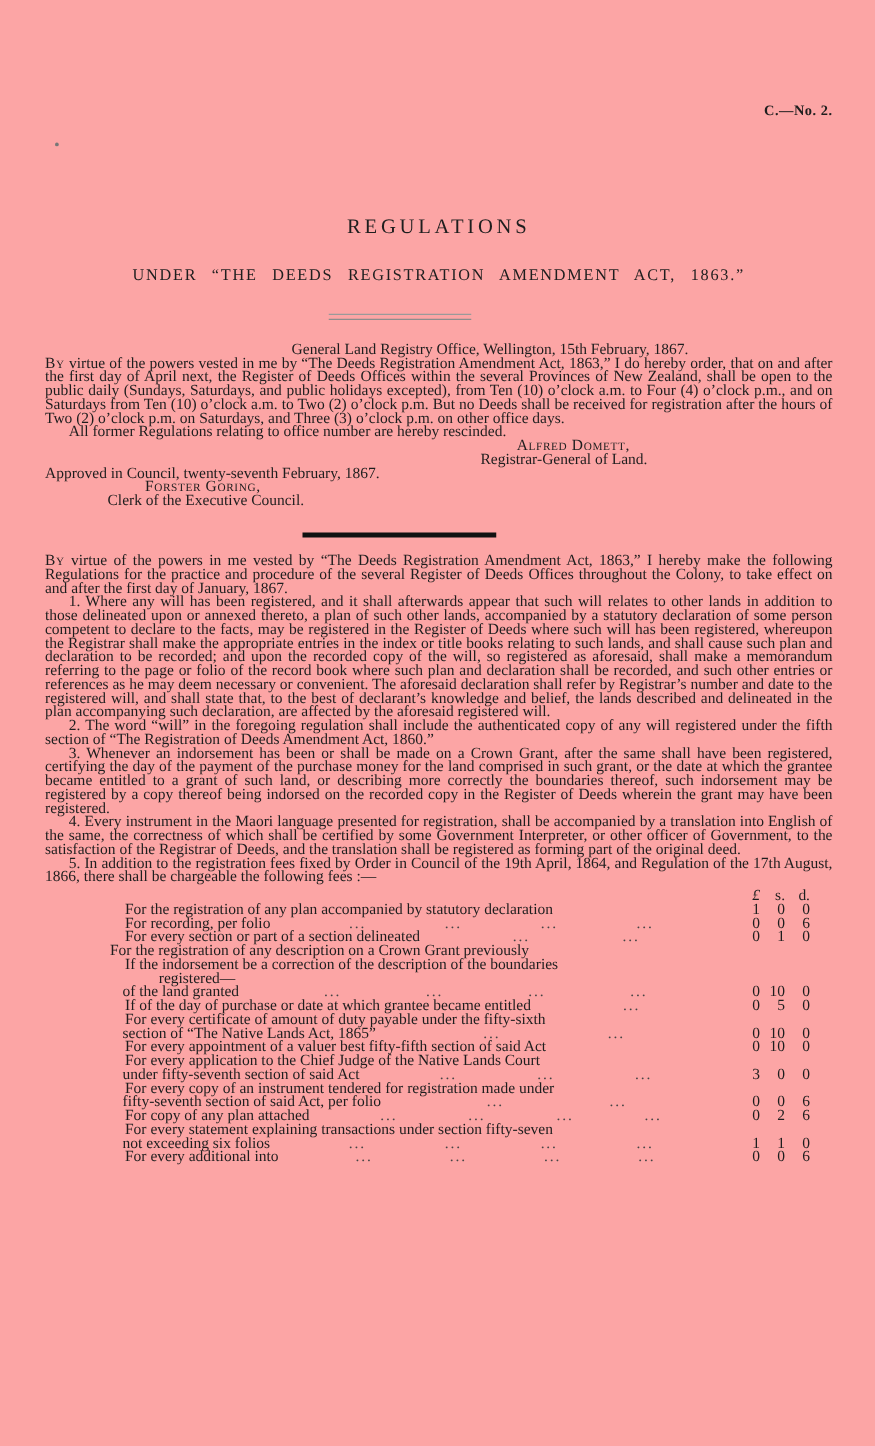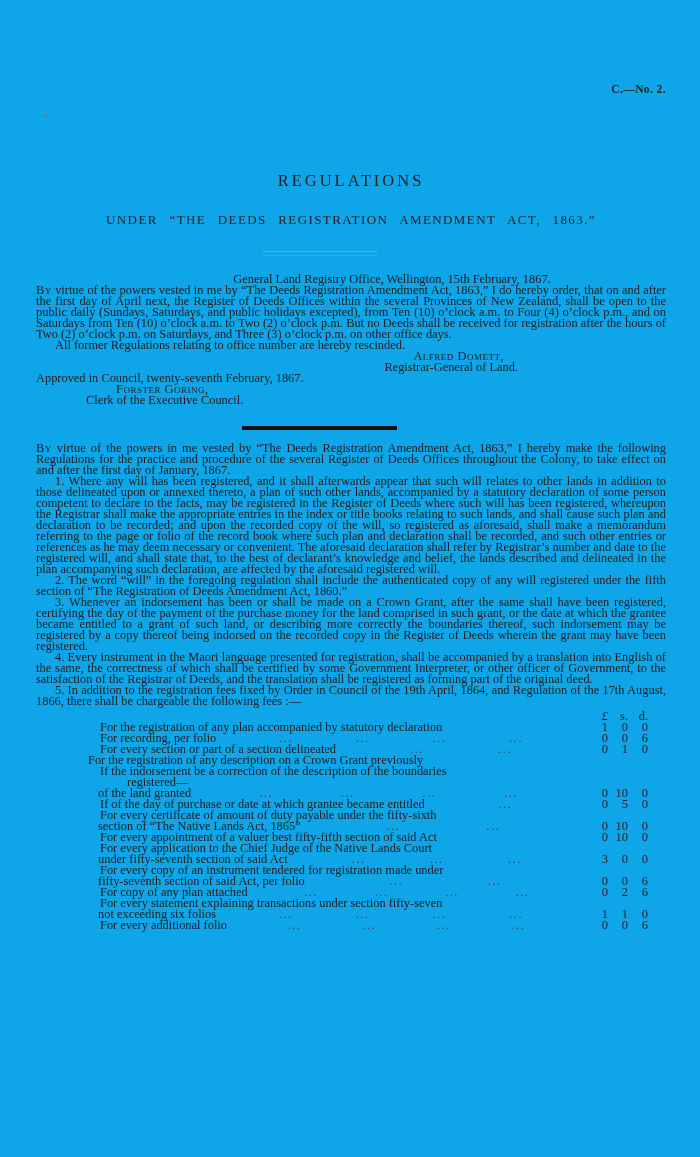--- a/index.html
+++ b/index.html
@@ -1,20 +1,20 @@
 <!DOCTYPE html>
 <html><head>
 <meta charset="utf-8">
 <style>
   html,body{margin:0;padding:0;background:#e8e8e8;}
   .page{
     position:relative;
     width:700px;height:1157px;
     margin:0 auto;
-    background:#0ea5e9;
+    background:#fca5a5;
     color:#1e1e1e;
     font-family:"Liberation Serif","DejaVu Serif",serif;
     font-size:12.4px;
     line-height:11px;
     overflow:hidden;
     box-sizing:border-box;
     padding:84px 34px 0 36px;
   }
   .doc-ref{
     text-align:right;
@@ -345,21 +345,21 @@
               <span>...</span>
               <span>...</span>
             </span>
             <span class="fee-amounts">
               <span class="amt">1</span>
               <span class="amt">1</span>
               <span class="amt">0</span>
             </span>
           </div>
           <div class="fee-row ind-a">
-            <span class="fee-text">For every additional folio</span>
+            <span class="fee-text">For every additional into</span>
             <span class="fee-leaders">
               <span>...</span>
               <span>...</span>
               <span>...</span>
               <span>...</span>
             </span>
             <span class="fee-amounts">
               <span class="amt">0</span>
               <span class="amt">0</span>
               <span class="amt">6</span>

